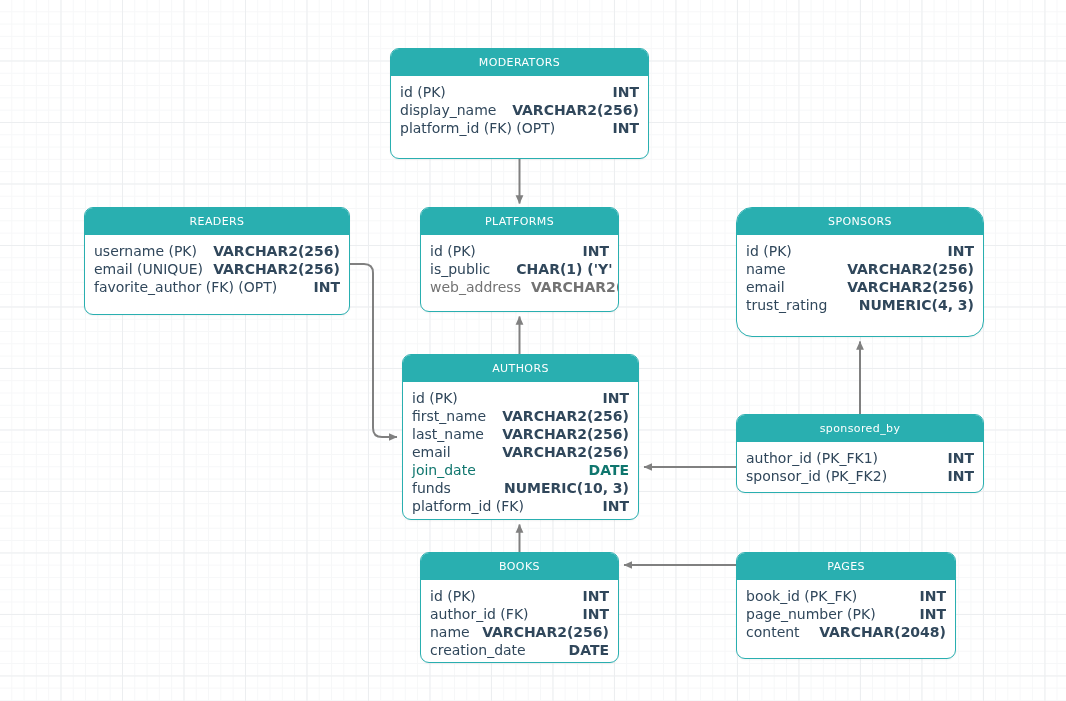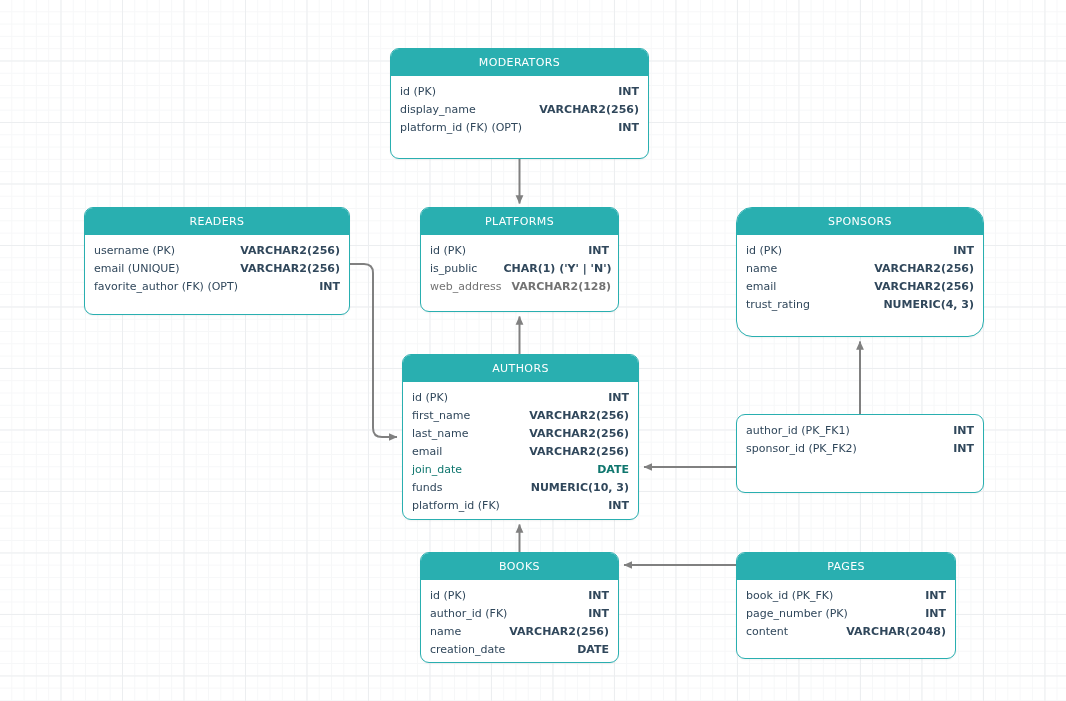--- a/index.html
+++ b/index.html
@@ -57,21 +57,21 @@
     white-space: nowrap;
     overflow: hidden;
   }
   .entity-body {
     padding: 7px 9px 9px 9px;
   }
   .attr-row {
     display: flex;
     justify-content: space-between;
     align-items: baseline;
-    font-size: 11px;
+    font-size: 14px;
     line-height: 18px;
     color: #30475b;
     white-space: nowrap;
   }
   .attr-name { text-align: left; padding-right: 10px; }
   .attr-type { text-align: right; font-weight: bold; }
 </style>
 </head>
 <body>
 
@@ -213,20 +213,21 @@
             <span class="attr-name">funds</span>
             <span class="attr-type">NUMERIC(10, 3)</span>
           </div>
           <div class="attr-row" style="color: rgb(48, 71, 91);">
             <span class="attr-name">platform_id (FK)</span>
             <span class="attr-type">INT</span>
           </div>
         </div>
       </div>
       <div class="entity" style="left: 736px; top: 414px; width: 248px; height: 79px; border-color: rgb(41, 175, 176); background: rgb(255, 255, 255);">
+        <div class="entity-header" style="background: rgb(41, 175, 176); color: rgb(255, 255, 255);">sponsored_by</div>
         <div class="entity-body">
           <div class="attr-row" style="color: rgb(48, 71, 91);">
             <span class="attr-name">author_id (PK_FK1)</span>
             <span class="attr-type">INT</span>
           </div>
           <div class="attr-row" style="color: rgb(48, 71, 91);">
             <span class="attr-name">sponsor_id (PK_FK2)</span>
             <span class="attr-type">INT</span>
           </div>
         </div>

